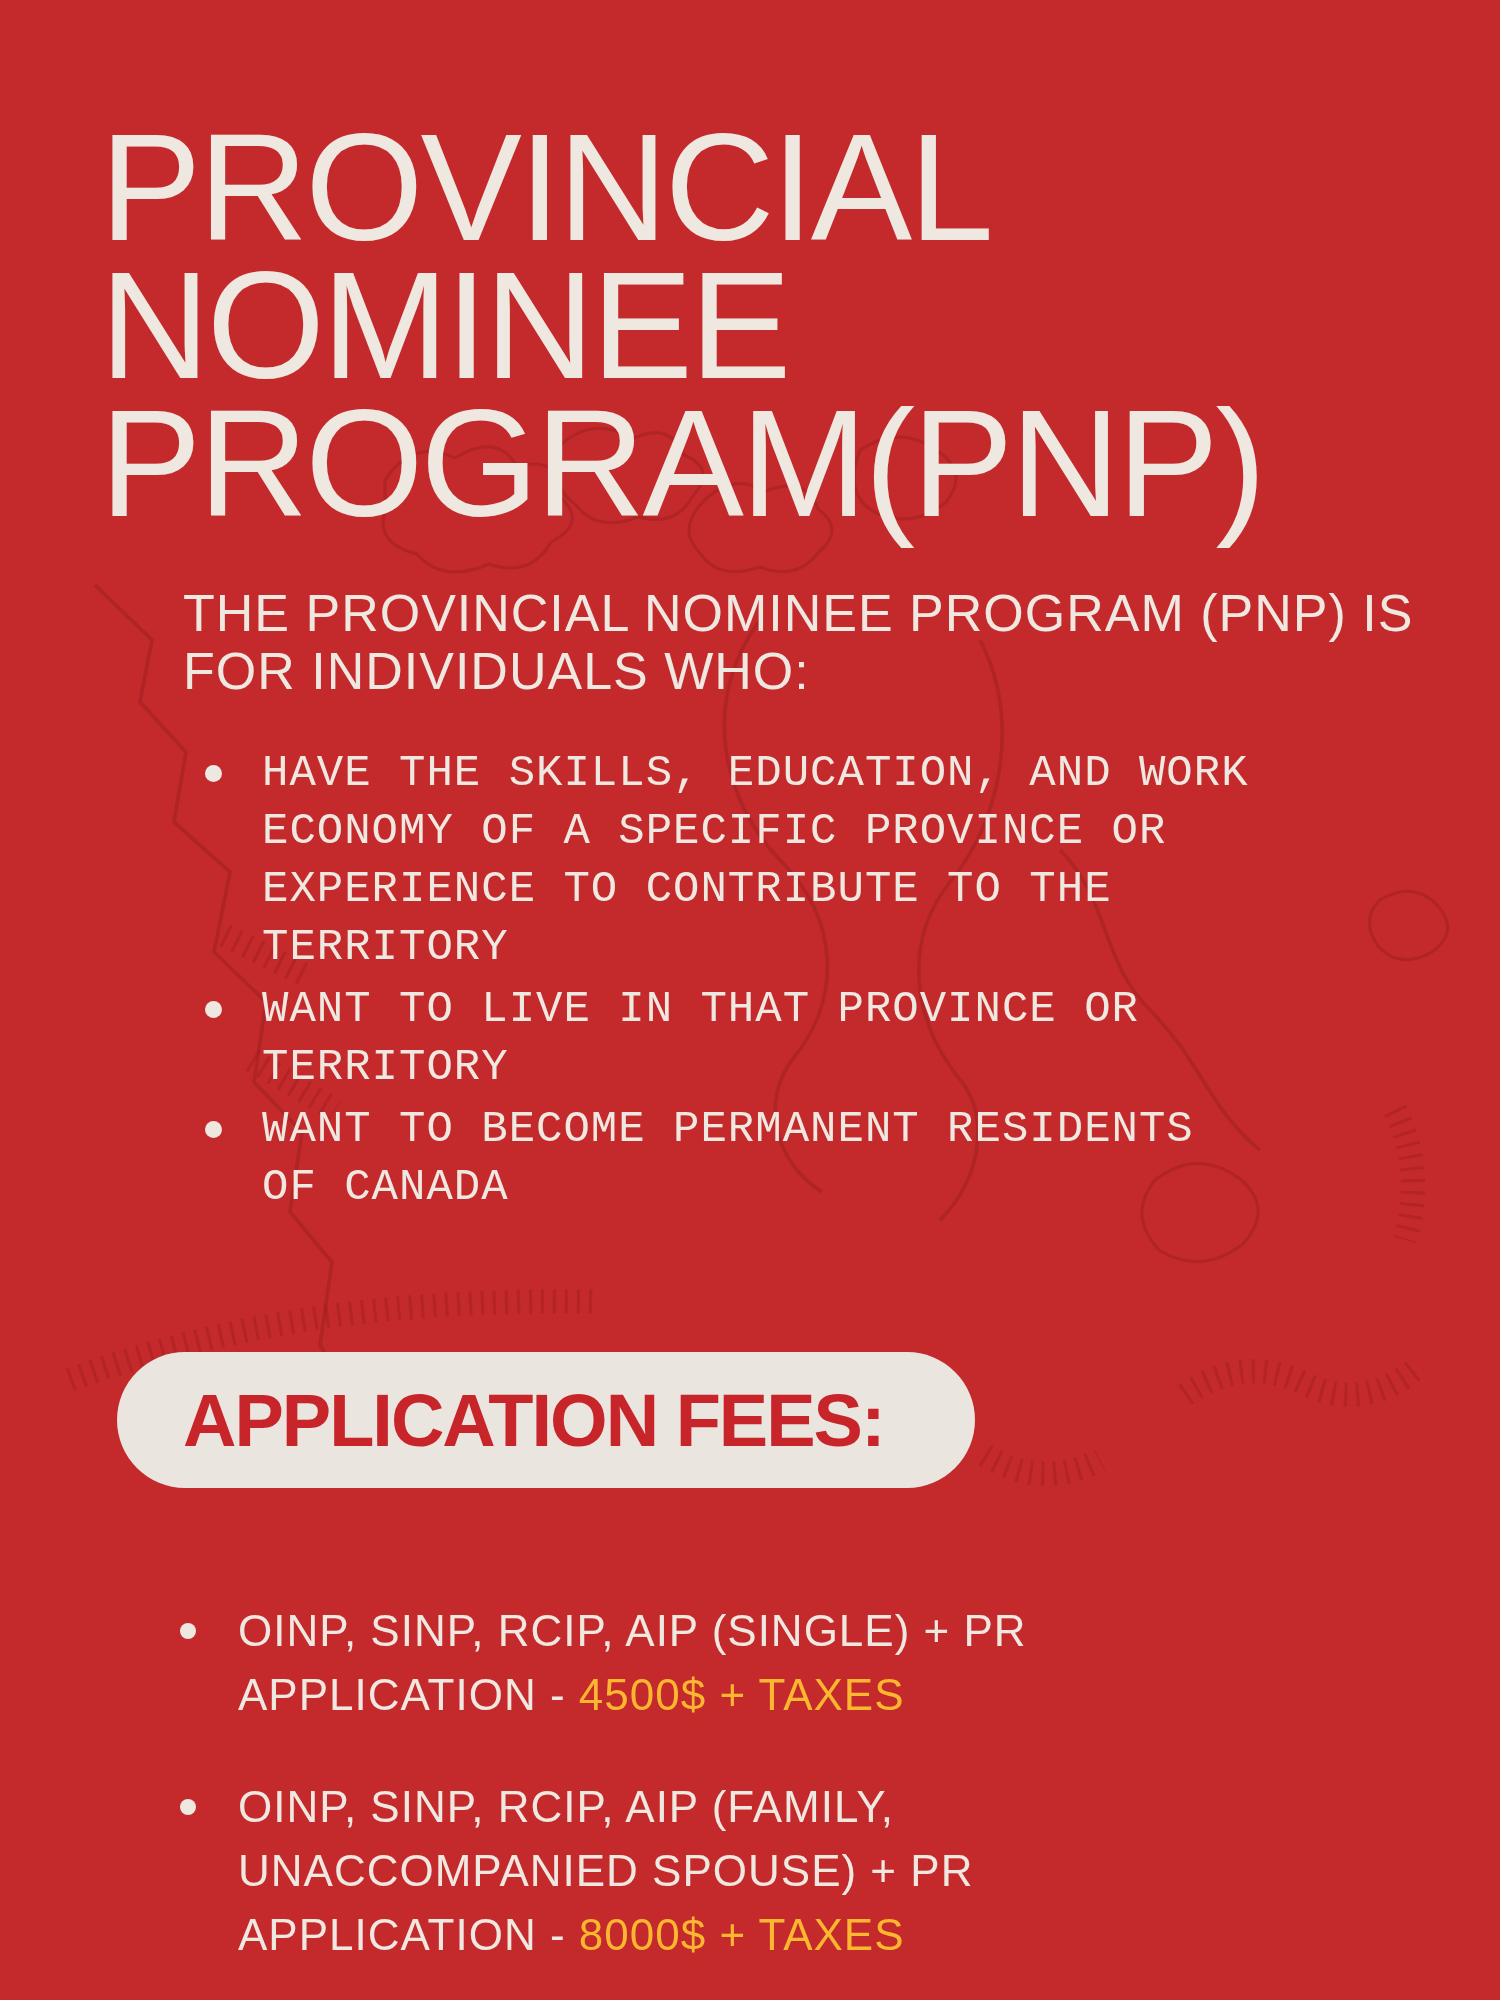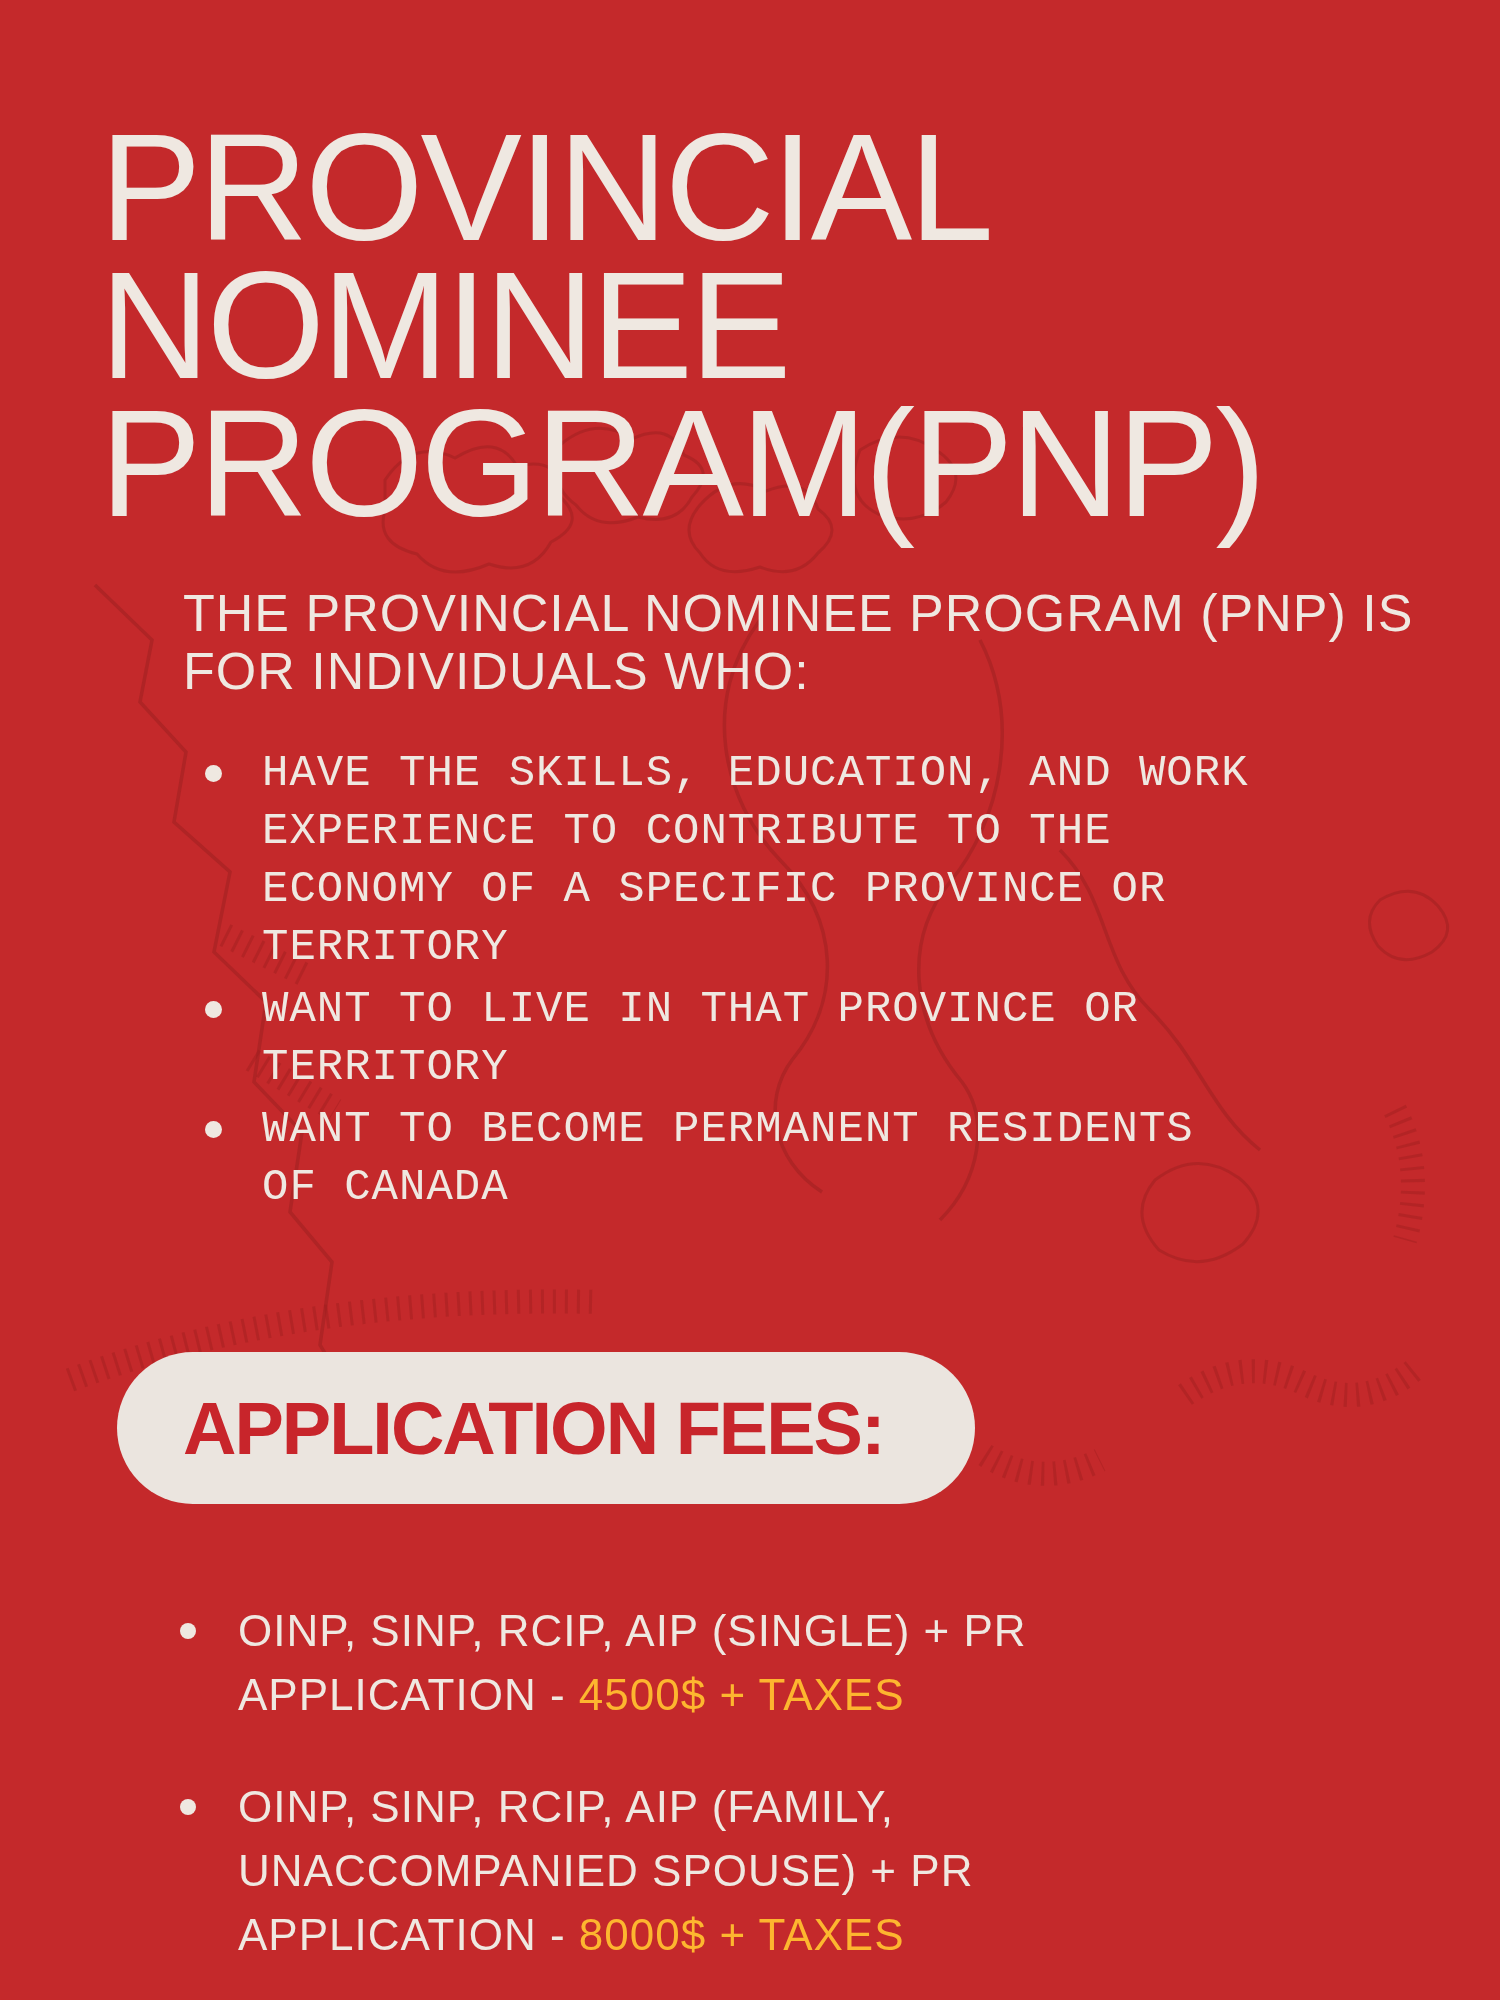--- a/index.html
+++ b/index.html
@@ -32,21 +32,21 @@
     flex:0 0 auto;width:17px;height:17px;border-radius:50%;
     background:var(--cream,#EFE8E1);margin:21px 40px 0 0;
   }
   .bullet .lines{
     color:var(--cream,#EFE8E1);
     font-size:44px;line-height:58px;letter-spacing:1px;white-space:nowrap;
   }
 
   .fees-pill{
     position:absolute;left:117px;top:1352px;
-    width:858px;height:152px;border-radius:80px;
+    width:858px;height:136px;border-radius:80px;
     background:var(--pill-bg,#EBE5DF);
     display:flex;align-items:center;
     box-sizing:border-box;padding-left:66px;
   }
   .fees-pill .pill-text{
     color:var(--pill-text,#C8252B);
     font-size:74px;font-weight:700;letter-spacing:-2px;white-space:nowrap;
   }
 
   .fees{position:absolute;left:180px;top:1566px;}
@@ -99,22 +99,22 @@
   <div class="intro">
     <div>THE PROVINCIAL NOMINEE PROGRAM (PNP) IS</div>
     <div>FOR INDIVIDUALS WHO:</div>
   </div>
 
   <div class="bullets">
     <div class="bullet">
       <span class="dot"></span>
       <div class="lines">
         <div>HAVE THE SKILLS, EDUCATION, AND WORK</div>
+        <div>ECONOMY OF A SPECIFIC PROVINCE OR</div>
         <div>EXPERIENCE TO CONTRIBUTE TO THE</div>
-        <div>ECONOMY OF A SPECIFIC PROVINCE OR</div>
         <div>TERRITORY</div>
       </div>
     </div>
     <div class="bullet">
       <span class="dot"></span>
       <div class="lines">
         <div>WANT TO LIVE IN THAT PROVINCE OR</div>
         <div>TERRITORY</div>
       </div>
     </div>

